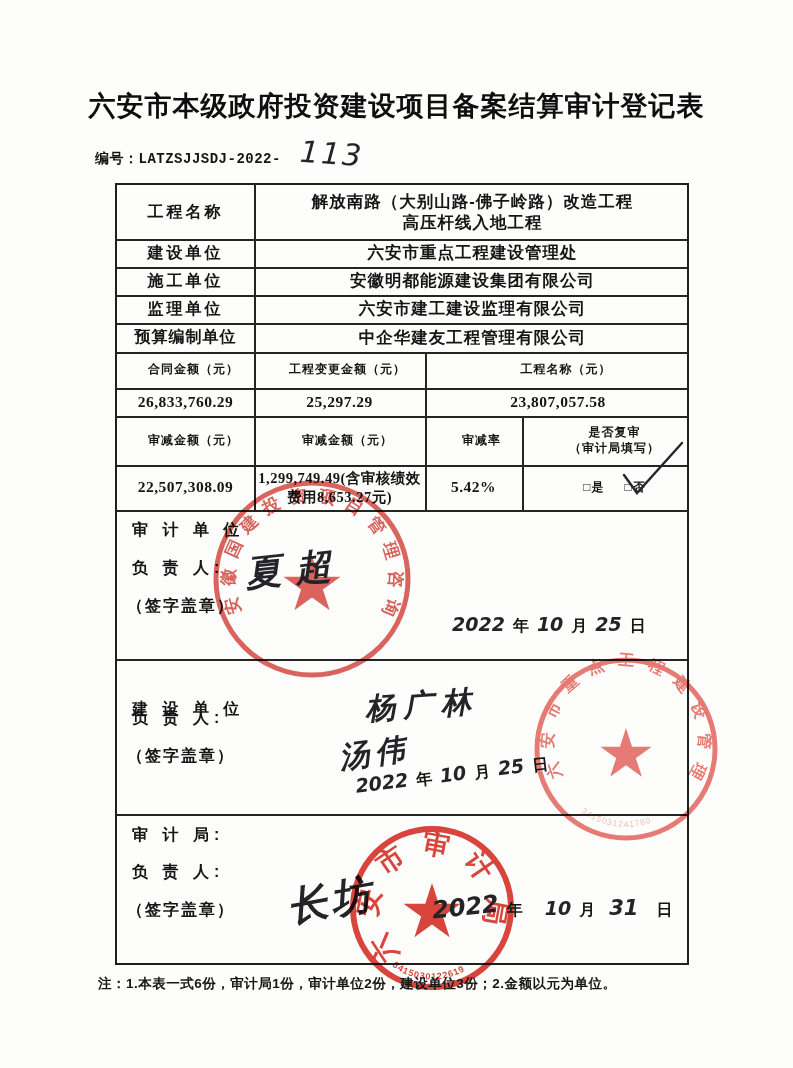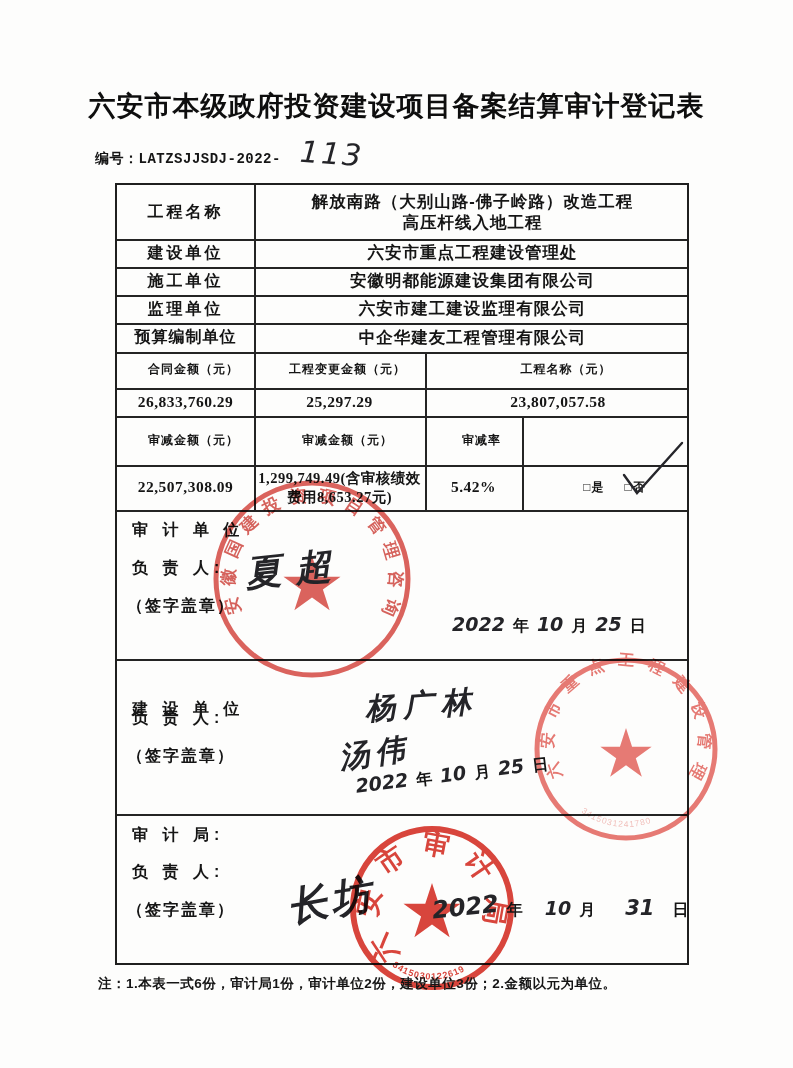--- a/index.html
+++ b/index.html
@@ -92,20 +92,24 @@
     <div class="cell hdr" style="left:137px;top:167px;width:171px;height:36px">工程变更金额（元）</div>
     <div class="cell hdr" style="left:308px;top:167px;width:266px;height:36px">工程名称（元）</div>
 
     <div class="cell num" style="left:0;top:203px;width:137px;height:28px">26,833,760.29</div>
     <div class="cell num" style="left:137px;top:203px;width:171px;height:28px">25,297.29</div>
     <div class="cell num" style="left:308px;top:203px;width:266px;height:28px">23,807,057.58</div>
 
     <div class="cell hdr" style="left:0;top:231px;width:137px;height:49px">审减金额（元）</div>
     <div class="cell hdr" style="left:137px;top:231px;width:171px;height:49px">审减金额（元）</div>
     <div class="cell hdr" style="left:308px;top:231px;width:97px;height:49px">审减率</div>
+    <div class="cell hdr two-line" style="left:405px;top:231px;width:169px;height:49px">
+      <div>是否复审</div>
+      <div>（审计局填写）</div>
+    </div>
 
     <div class="cell num" style="left:0;top:280px;width:137px;height:45px">22,507,308.09</div>
     <div class="cell num two-line" style="left:137px;top:280px;width:171px;height:45px;font-size:14.5px">
       <div>1,299,749.49(含审核绩效</div>
       <div>费用8,653.27元)</div>
     </div>
     <div class="cell num" style="left:308px;top:280px;width:97px;height:45px">5.42%</div>
     <div class="cell hdr" style="left:405px;top:280px;width:169px;height:45px;gap:20px">
       <span>□是</span>
       <span>□否</span>
@@ -176,21 +180,21 @@
       <path id="pCs" d="M 47 145 A 66 66 0 0 0 127 145" fill="none"></path>
       <text font-size="9" font-weight="700" fill="#d7352b" letter-spacing="1">
         <textPath href="#pCs">3415030122619</textPath>
       </text>
     </svg>
     <div class="date-row" style="left:315px;top:708px">
       <span class="hw" style="font-size:24px;transform:rotate(-6deg)">2022</span>
       <span>年</span>
       <span class="hw" style="margin-left:14px">10</span>
       <span>月</span>
-      <span class="hw" style="margin-left:22px;font-size:21px">31</span>
+      <span class="hw" style="margin-left:6px;font-size:21px">31</span>
       <span style="margin-left:10px">日</span>
     </div>
 
   </div>
 
   <div class="footer-note">注：1.本表一式6份，审计局1份，审计单位2份，建设单位3份；2.金额以元为单位。</div>
 
 </div>
 
 </body></html>

